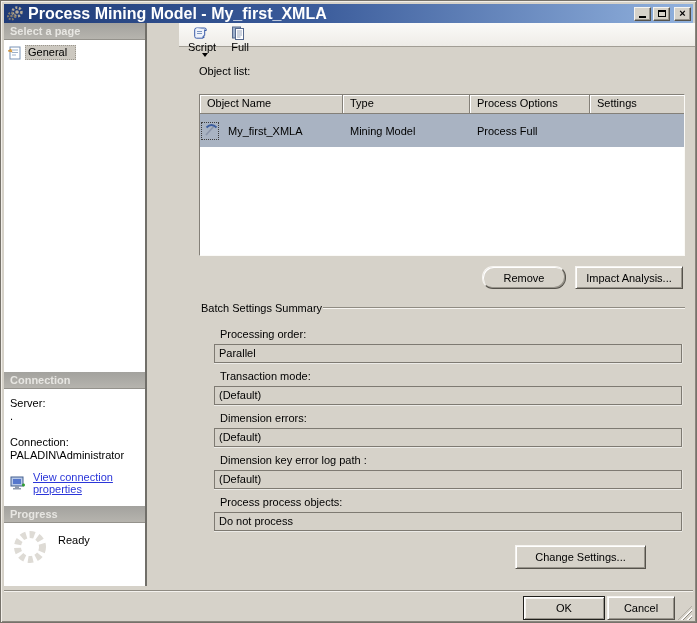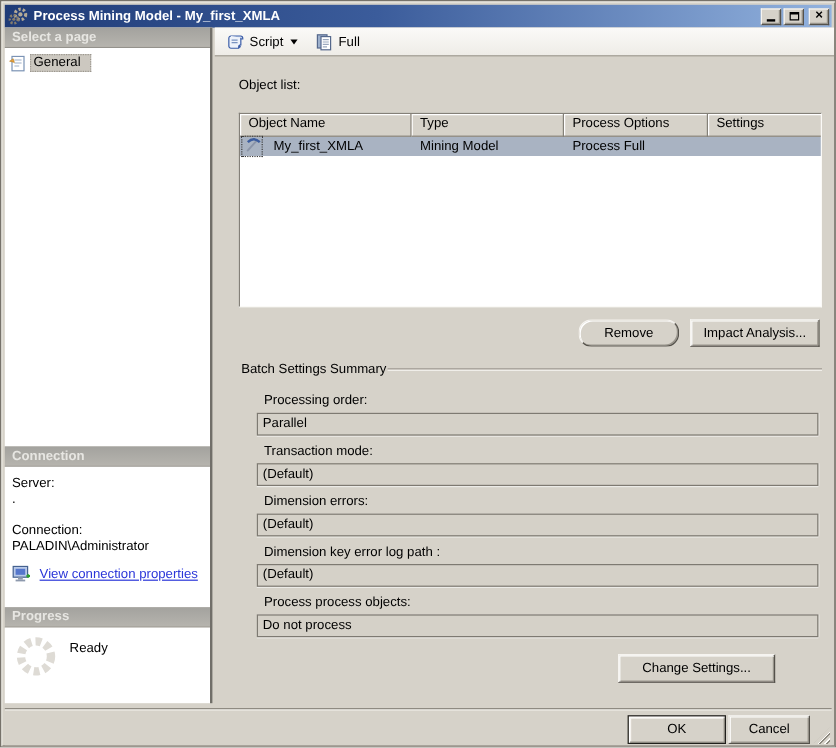--- a/index.html
+++ b/index.html
@@ -14,37 +14,37 @@
     overflow:hidden;
   }
 
   
   .titlebar {
     position:absolute; left:3px; top:3px; right:3px; height:19px;
     background:linear-gradient(to right,#1f3b77 0%, #3b5c9b 45%, #92b2de 100%);
     display:flex; align-items:center; padding:0 2px 0 3px;
   }
   .title-icon { width:17px; height:15px; position:relative; flex:0 0 auto; }
-  .title-text { color:#fff; font-weight:bold; font-size:11px; margin-left:4px; flex:1 1 auto;
+  .title-text { color:#fff; font-weight:bold; font-size:16px; margin-left:4px; flex:1 1 auto;
                 white-space:nowrap; overflow:hidden; }
   .win-buttons { display:flex; gap:2px; }
   .winbtn {
     width:17px; height:14px; background:#d6d2c9;
     border:1px solid; border-color:#f6f4f0 #55524b #55524b #f6f4f0;
     box-shadow: inset -1px -1px 0 #98948b;
     display:flex; align-items:center; justify-content:center;
     font-size:11px; font-weight:bold; line-height:1; cursor:default;
   }
   .winbtn.close { margin-left:2px; }
   .glyph-min { width:7px; height:8px; border-bottom:2px solid #000; }
   .glyph-max { width:8px; height:7px; border:1px solid #000; border-top:2px solid #000; }
 
   
   .sidebar {
-    position:absolute; left:3px; top:22px; width:173px; height:563px;
+    position:absolute; left:3px; top:22px; width:143px; height:563px;
     background:#d6d2c9; border-right:2px solid #716f69;
   }
   .side-header {
     position:absolute; left:0; right:0; height:17px;
     background:linear-gradient(to bottom,#a3a29e,#b6b4ae);
     color:#e7e6e2; font-weight:bold; padding:2px 0 0 6px;
     border-bottom:1px solid #94928c;
   }
   .side-box { position:absolute; left:0; right:0; background:#fff; }
   .hdr-pages { top:0; }
@@ -69,40 +69,40 @@
   .prog-row .status { margin:5px 0 0 10px; }
 
   
   .main { position:absolute; left:178px; top:22px; width:516px; height:567px; background:#d6d2c9; }
   .toolbar {
     position:absolute; left:0; top:0; right:0; height:24px;
     background:linear-gradient(to bottom,#fbfaf8,#eeece7);
     border-bottom:1px solid #a29e95;
     display:flex; align-items:center; padding-left:5px;
   }
-  .tool-btn { display:flex; align-items:center; height:20px; padding:0 4px; cursor:default; }
+  .tool-btn { display:flex; align-items:center; height:20px; padding:0 4px; cursor:default;flex-direction:column; }
   .tool-btn .icon { width:16px; height:16px; margin-right:4px; }
   .dd-arrow { width:0; height:0; border-left:3px solid transparent; border-right:3px solid transparent;
               border-top:4px solid #000; margin-left:6px; }
   .tool-sep { width:6px; }
 
   .obj-label { position:absolute; left:20px; top:42px; }
 
   .obj-table {
     position:absolute; left:20px; top:71px; width:486px; height:162px;
     background:#fff; border:1px solid; border-color:#848078 #fbfaf7 #fbfaf7 #848078;
   }
   .thead { display:flex; height:19px; }
   .th {
     background:#d6d2c9; border-right:1px solid #848078; border-bottom:1px solid #848078;
     box-shadow: inset 1px 1px 0 #fff; padding:2px 0 0 7px; cursor:default;
     white-space:nowrap; overflow:hidden;
   }
   .c0 { width:143px; } .c1 { width:127px; } .c2 { width:120px; } .c3 { flex:1; border-right:none; }
-  .trow { display:flex; height:16px; background:#a9b3c2; align-items:center; cursor:default; }
+  .trow { display:flex; height:33px; background:#a9b3c2; align-items:center; cursor:default; }
   .td { padding-left:7px; white-space:nowrap; overflow:hidden; }
   .td.first { display:flex; align-items:center; padding-left:0; }
   .row-iconbox { width:18px; height:18px; margin-left:1px; border:1px dotted #3c3c3c;
                  display:flex; align-items:center; justify-content:center; }
   .row-name { margin-left:9px; }
 
   
   .btn {
     background:#d6d2c9; color:#000; font-family:"Liberation Sans",sans-serif; font-size:11px;
     border:1px solid; border-color:#f6f4f0 #55524b #55524b #f6f4f0;

